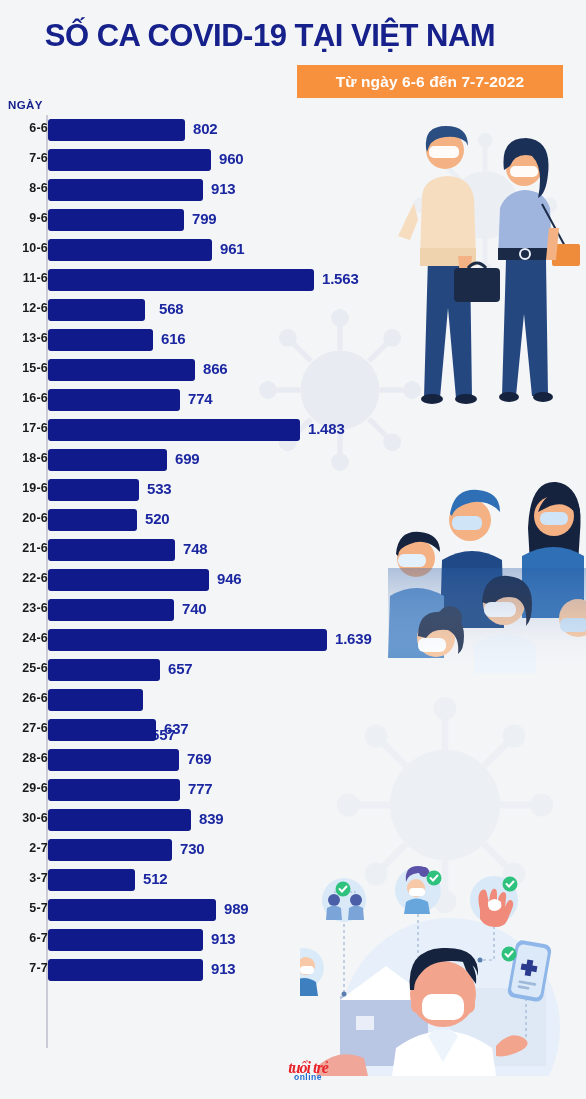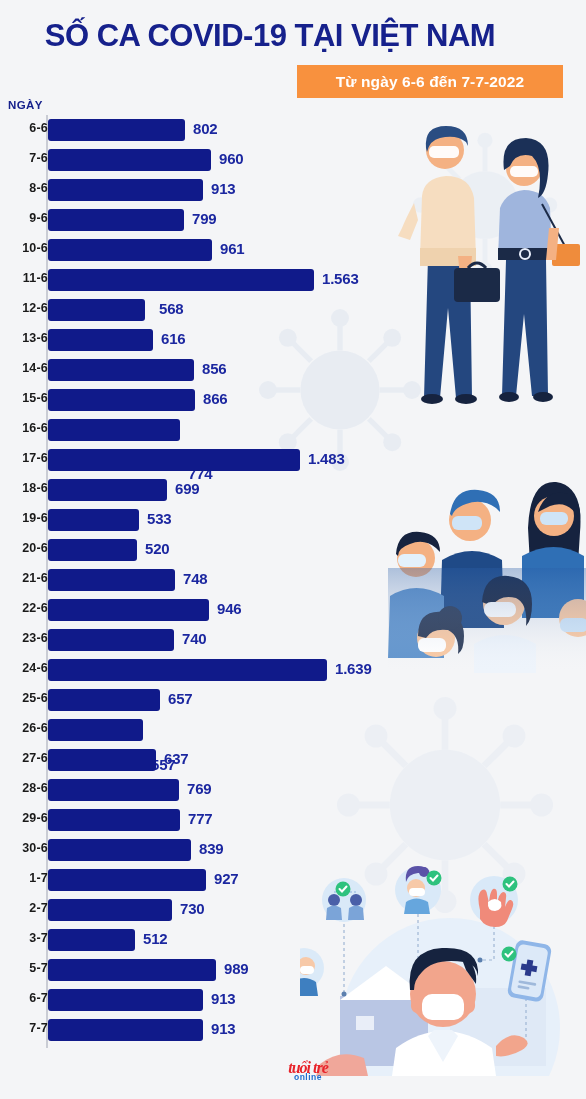--- a/index.html
+++ b/index.html
@@ -335,33 +335,28 @@
           <div class="daylabel">12-6</div>
           <div class="bar" style="width: 97px; background: rgb(16, 26, 138);"></div>
           <div class="val" style="left: 153px; color: rgb(27, 39, 160); margin-left: 6px;">568</div>
         </div>
         <div class="row">
           <div class="daylabel">13-6</div>
           <div class="bar" style="width: 105px; background: rgb(16, 26, 138);"></div>
           <div class="val" style="left: 161px; color: rgb(27, 39, 160);">616</div>
         </div>
         <div class="row">
-          <div class="daylabel">14-6</div>
-          <div class="bar" style="width: 146px; background: rgb(16, 26, 138);"></div>
-          <div class="val" style="left: 202px; color: rgb(27, 39, 160);">856</div>
-        </div>
-        <div class="row">
           <div class="daylabel">15-6</div>
           <div class="bar" style="width: 147px; background: rgb(16, 26, 138);"></div>
           <div class="val" style="left: 203px; color: rgb(27, 39, 160);">866</div>
         </div>
         <div class="row">
           <div class="daylabel">16-6</div>
           <div class="bar" style="width: 132px; background: rgb(16, 26, 138);"></div>
-          <div class="val" style="left: 188px; color: rgb(27, 39, 160); margin-top: 45px;">774</div>
+          <div class="val" style="left: 188px; color: rgb(27, 39, 160);">774</div>
         </div>
         <div class="row">
           <div class="daylabel">17-6</div>
           <div class="bar" style="width: 252px; background: rgb(16, 26, 138);"></div>
           <div class="val" style="left: 308px; color: rgb(27, 39, 160);">1.483</div>
         </div>
         <div class="row">
           <div class="daylabel">18-6</div>
           <div class="bar" style="width: 119px; background: rgb(16, 26, 138);"></div>
           <div class="val" style="left: 175px; color: rgb(27, 39, 160);">699</div>
@@ -418,25 +413,20 @@
         </div>
         <div class="row">
           <div class="daylabel">29-6</div>
           <div class="bar" style="width: 132px; background: rgb(16, 26, 138);"></div>
           <div class="val" style="left: 188px; color: rgb(27, 39, 160);">777</div>
         </div>
         <div class="row">
           <div class="daylabel">30-6</div>
           <div class="bar" style="width: 143px; background: rgb(16, 26, 138);"></div>
           <div class="val" style="left: 199px; color: rgb(27, 39, 160);">839</div>
-        </div>
-        <div class="row">
-          <div class="daylabel">1-7</div>
-          <div class="bar" style="width: 158px; background: rgb(16, 26, 138);"></div>
-          <div class="val" style="left: 214px; color: rgb(27, 39, 160);">927</div>
         </div>
         <div class="row">
           <div class="daylabel">2-7</div>
           <div class="bar" style="width: 124px; background: rgb(16, 26, 138);"></div>
           <div class="val" style="left: 180px; color: rgb(27, 39, 160);">730</div>
         </div>
         <div class="row">
           <div class="daylabel">3-7</div>
           <div class="bar" style="width: 87px; background: rgb(16, 26, 138);"></div>
           <div class="val" style="left: 143px; color: rgb(27, 39, 160);">512</div>

